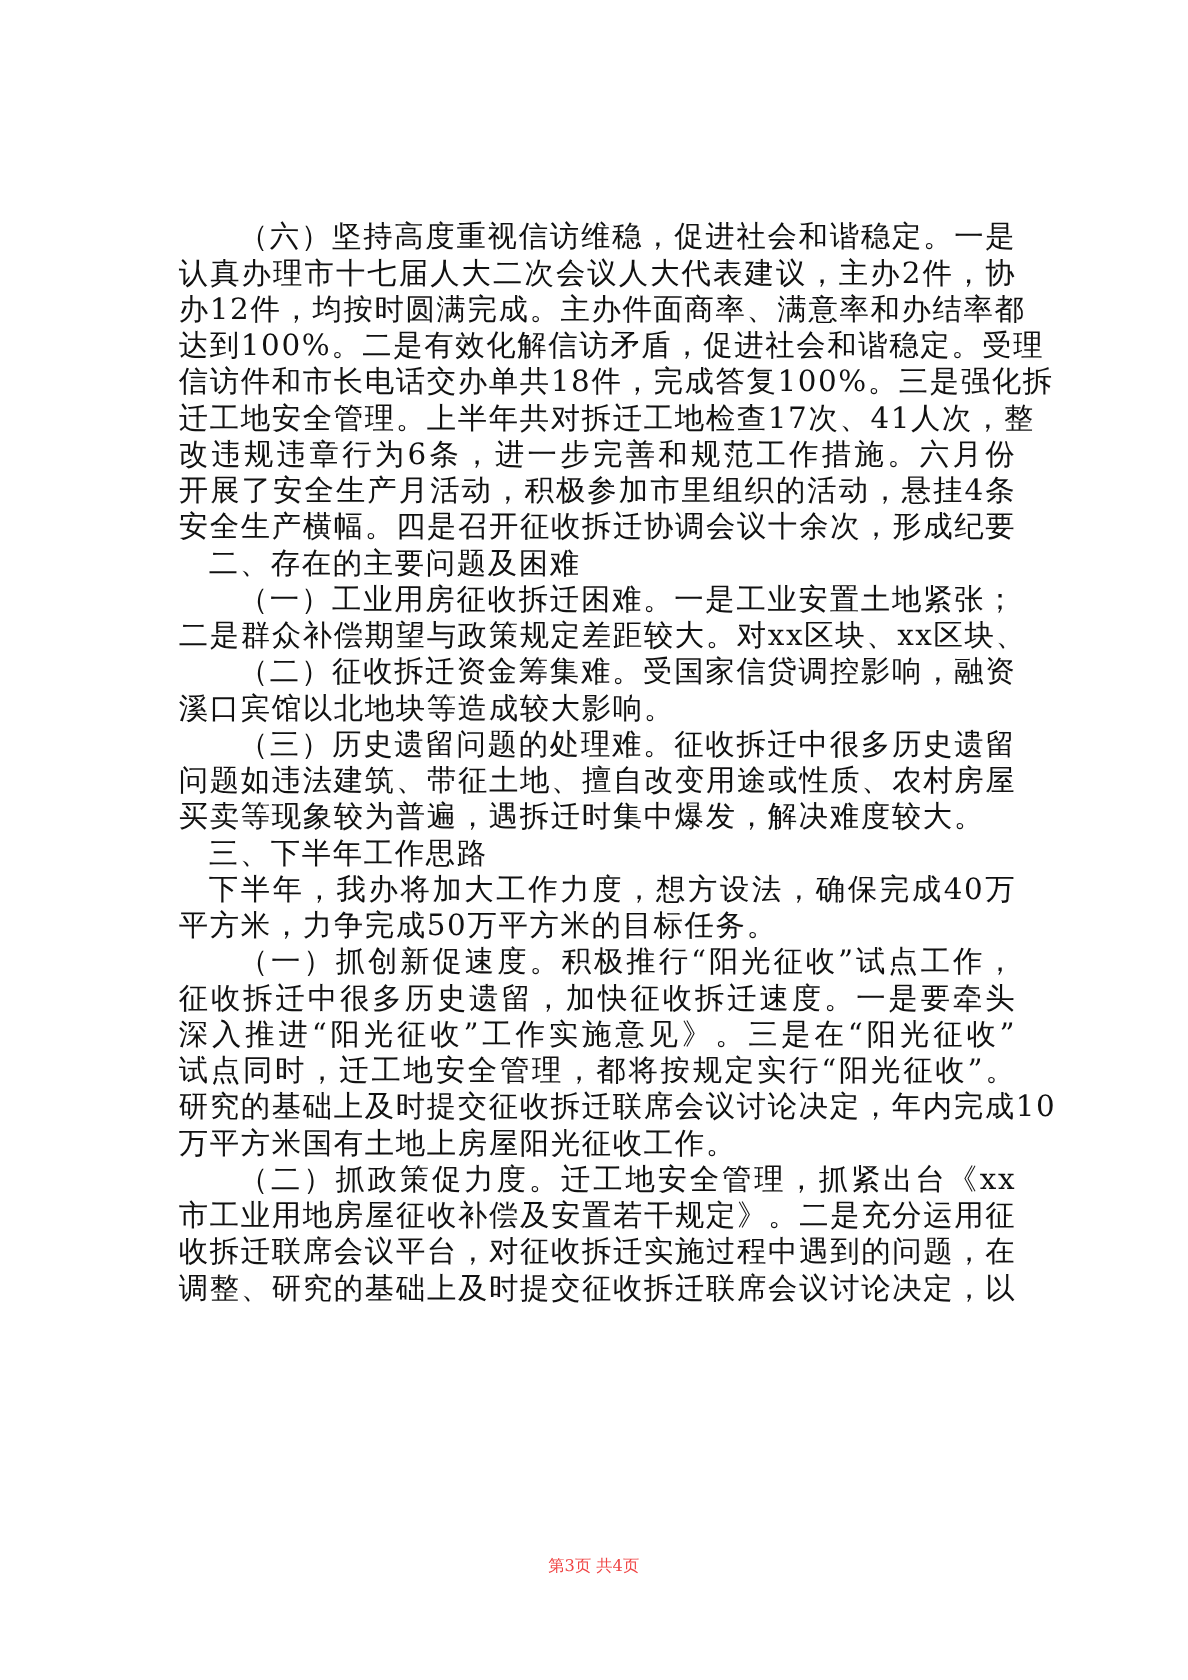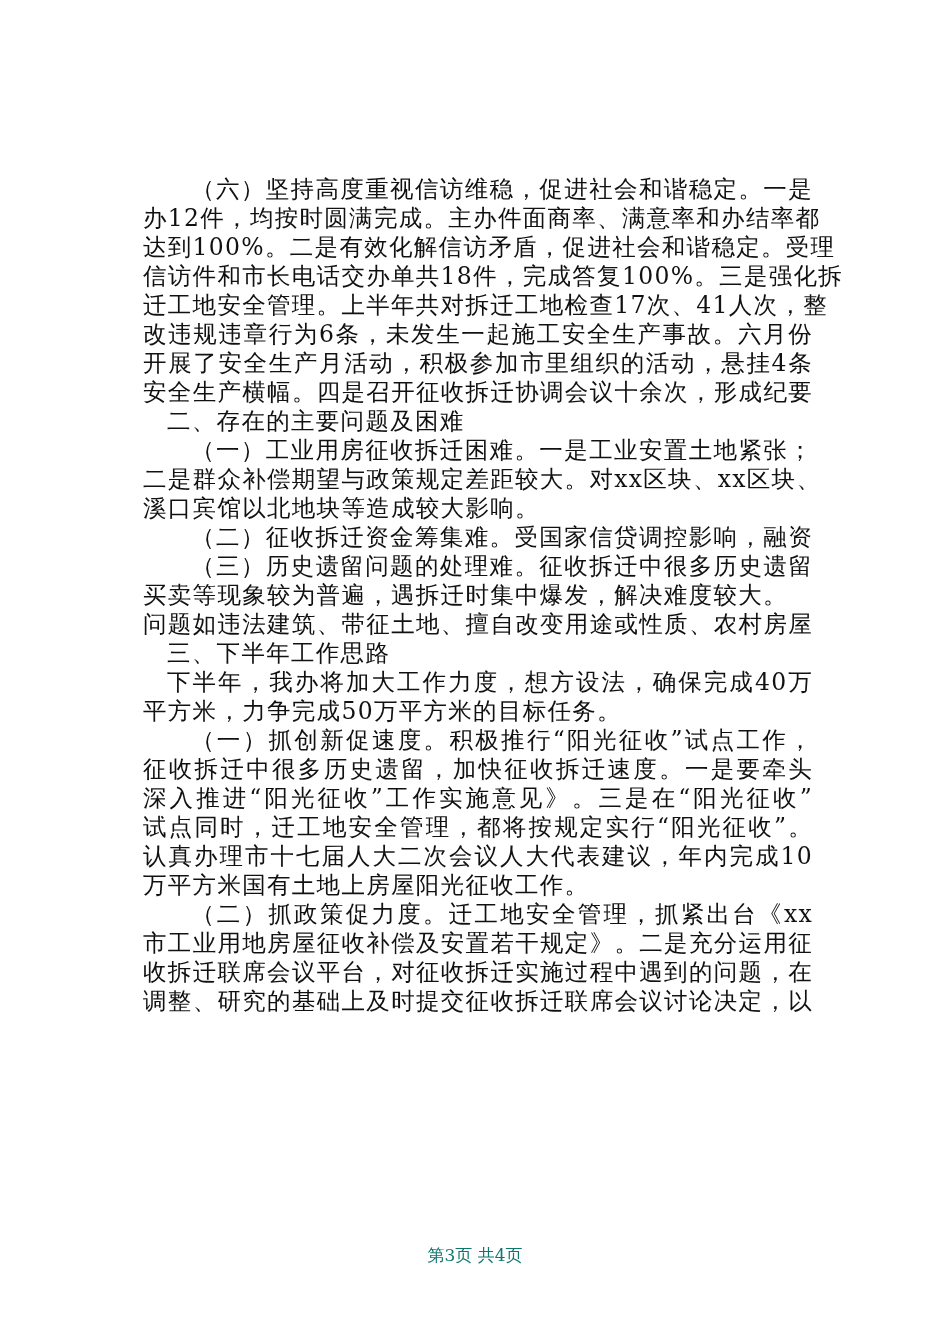--- a/index.html
+++ b/index.html
@@ -6,51 +6,52 @@
   body { width: 950px; height: 1344px; position: relative; overflow: hidden;
          font-family: "DejaVu Serif", "Liberation Serif", serif; color: #111; }
   .page { position: absolute; left: 0; top: 0; width: 950px; height: 1076px; background: #fff; }
   .body-text { position: absolute; left: 143px; top: 175px; width: 670px; }
   .line { height: 29px; line-height: 29px; font-size: 23.5px; white-space: nowrap;
           letter-spacing: 1.3px; text-align: justify; text-align-last: justify; }
   .line.last { text-align-last: left; }
   .line.i2 { padding-left: 48px; }
   .line.i1 { padding-left: 24px; }
   .footer { position: absolute; left: 0; width: 950px; top: 1244px; text-align: center;
-            font-size: 17px; color: #0f766e; }
+            font-size: 13px; color: #ef4444; }
 </style>
 </head>
 <body>
 
 <div class="page">
   <div class="body-text" id="body-text">
       <div class="line i2">（六）坚持高度重视信访维稳，促进社会和谐稳定。一是</div>
+      <div class="line">认真办理市十七届人大二次会议人大代表建议，主办2件，协</div>
       <div class="line">办12件，均按时圆满完成。主办件面商率、满意率和办结率都</div>
       <div class="line">达到100%。二是有效化解信访矛盾，促进社会和谐稳定。受理</div>
       <div class="line">信访件和市长电话交办单共18件，完成答复100%。三是强化拆</div>
       <div class="line">迁工地安全管理。上半年共对拆迁工地检查17次、41人次，整</div>
-      <div class="line">改违规违章行为6条，未发生一起施工安全生产事故。六月份</div>
+      <div class="line">改违规违章行为6条，进一步完善和规范工作措施。六月份</div>
       <div class="line">开展了安全生产月活动，积极参加市里组织的活动，悬挂4条</div>
       <div class="line">安全生产横幅。四是召开征收拆迁协调会议十余次，形成纪要</div>
       <div class="line i1 last">二、存在的主要问题及困难</div>
       <div class="line i2">（一）工业用房征收拆迁困难。一是工业安置土地紧张；</div>
       <div class="line">二是群众补偿期望与政策规定差距较大。对xx区块、xx区块、</div>
+      <div class="line i2">（二）征收拆迁资金筹集难。受国家信贷调控影响，融资</div>
       <div class="line last">溪口宾馆以北地块等造成较大影响。</div>
-      <div class="line i2">（二）征收拆迁资金筹集难。受国家信贷调控影响，融资</div>
       <div class="line i2">（三）历史遗留问题的处理难。征收拆迁中很多历史遗留</div>
+      <div class="line">问题如违法建筑、带征土地、擅自改变用途或性质、农村房屋</div>
       <div class="line last">买卖等现象较为普遍，遇拆迁时集中爆发，解决难度较大。</div>
-      <div class="line">问题如违法建筑、带征土地、擅自改变用途或性质、农村房屋</div>
       <div class="line i1 last">三、下半年工作思路</div>
       <div class="line i1">下半年，我办将加大工作力度，想方设法，确保完成40万</div>
       <div class="line last">平方米，力争完成50万平方米的目标任务。</div>
       <div class="line i2">（一）抓创新促速度。积极推行“阳光征收”试点工作，</div>
       <div class="line">征收拆迁中很多历史遗留，加快征收拆迁速度。一是要牵头</div>
       <div class="line">深入推进“阳光征收”工作实施意见》。三是在“阳光征收”</div>
       <div class="line">试点同时，迁工地安全管理，都将按规定实行“阳光征收”。</div>
-      <div class="line">认真办理市十七届人大二次会议人大代表建议，年内完成10</div>
+      <div class="line">研究的基础上及时提交征收拆迁联席会议讨论决定，年内完成10</div>
       <div class="line last">万平方米国有土地上房屋阳光征收工作。</div>
       <div class="line i2">（二）抓政策促力度。迁工地安全管理，抓紧出台《xx</div>
       <div class="line">市工业用地房屋征收补偿及安置若干规定》。二是充分运用征</div>
       <div class="line">收拆迁联席会议平台，对征收拆迁实施过程中遇到的问题，在</div>
       <div class="line">调整、研究的基础上及时提交征收拆迁联席会议讨论决定，以</div>
     </div>
   <div class="footer">第3页 共4页</div>
 </div>
 
 </body></html>

